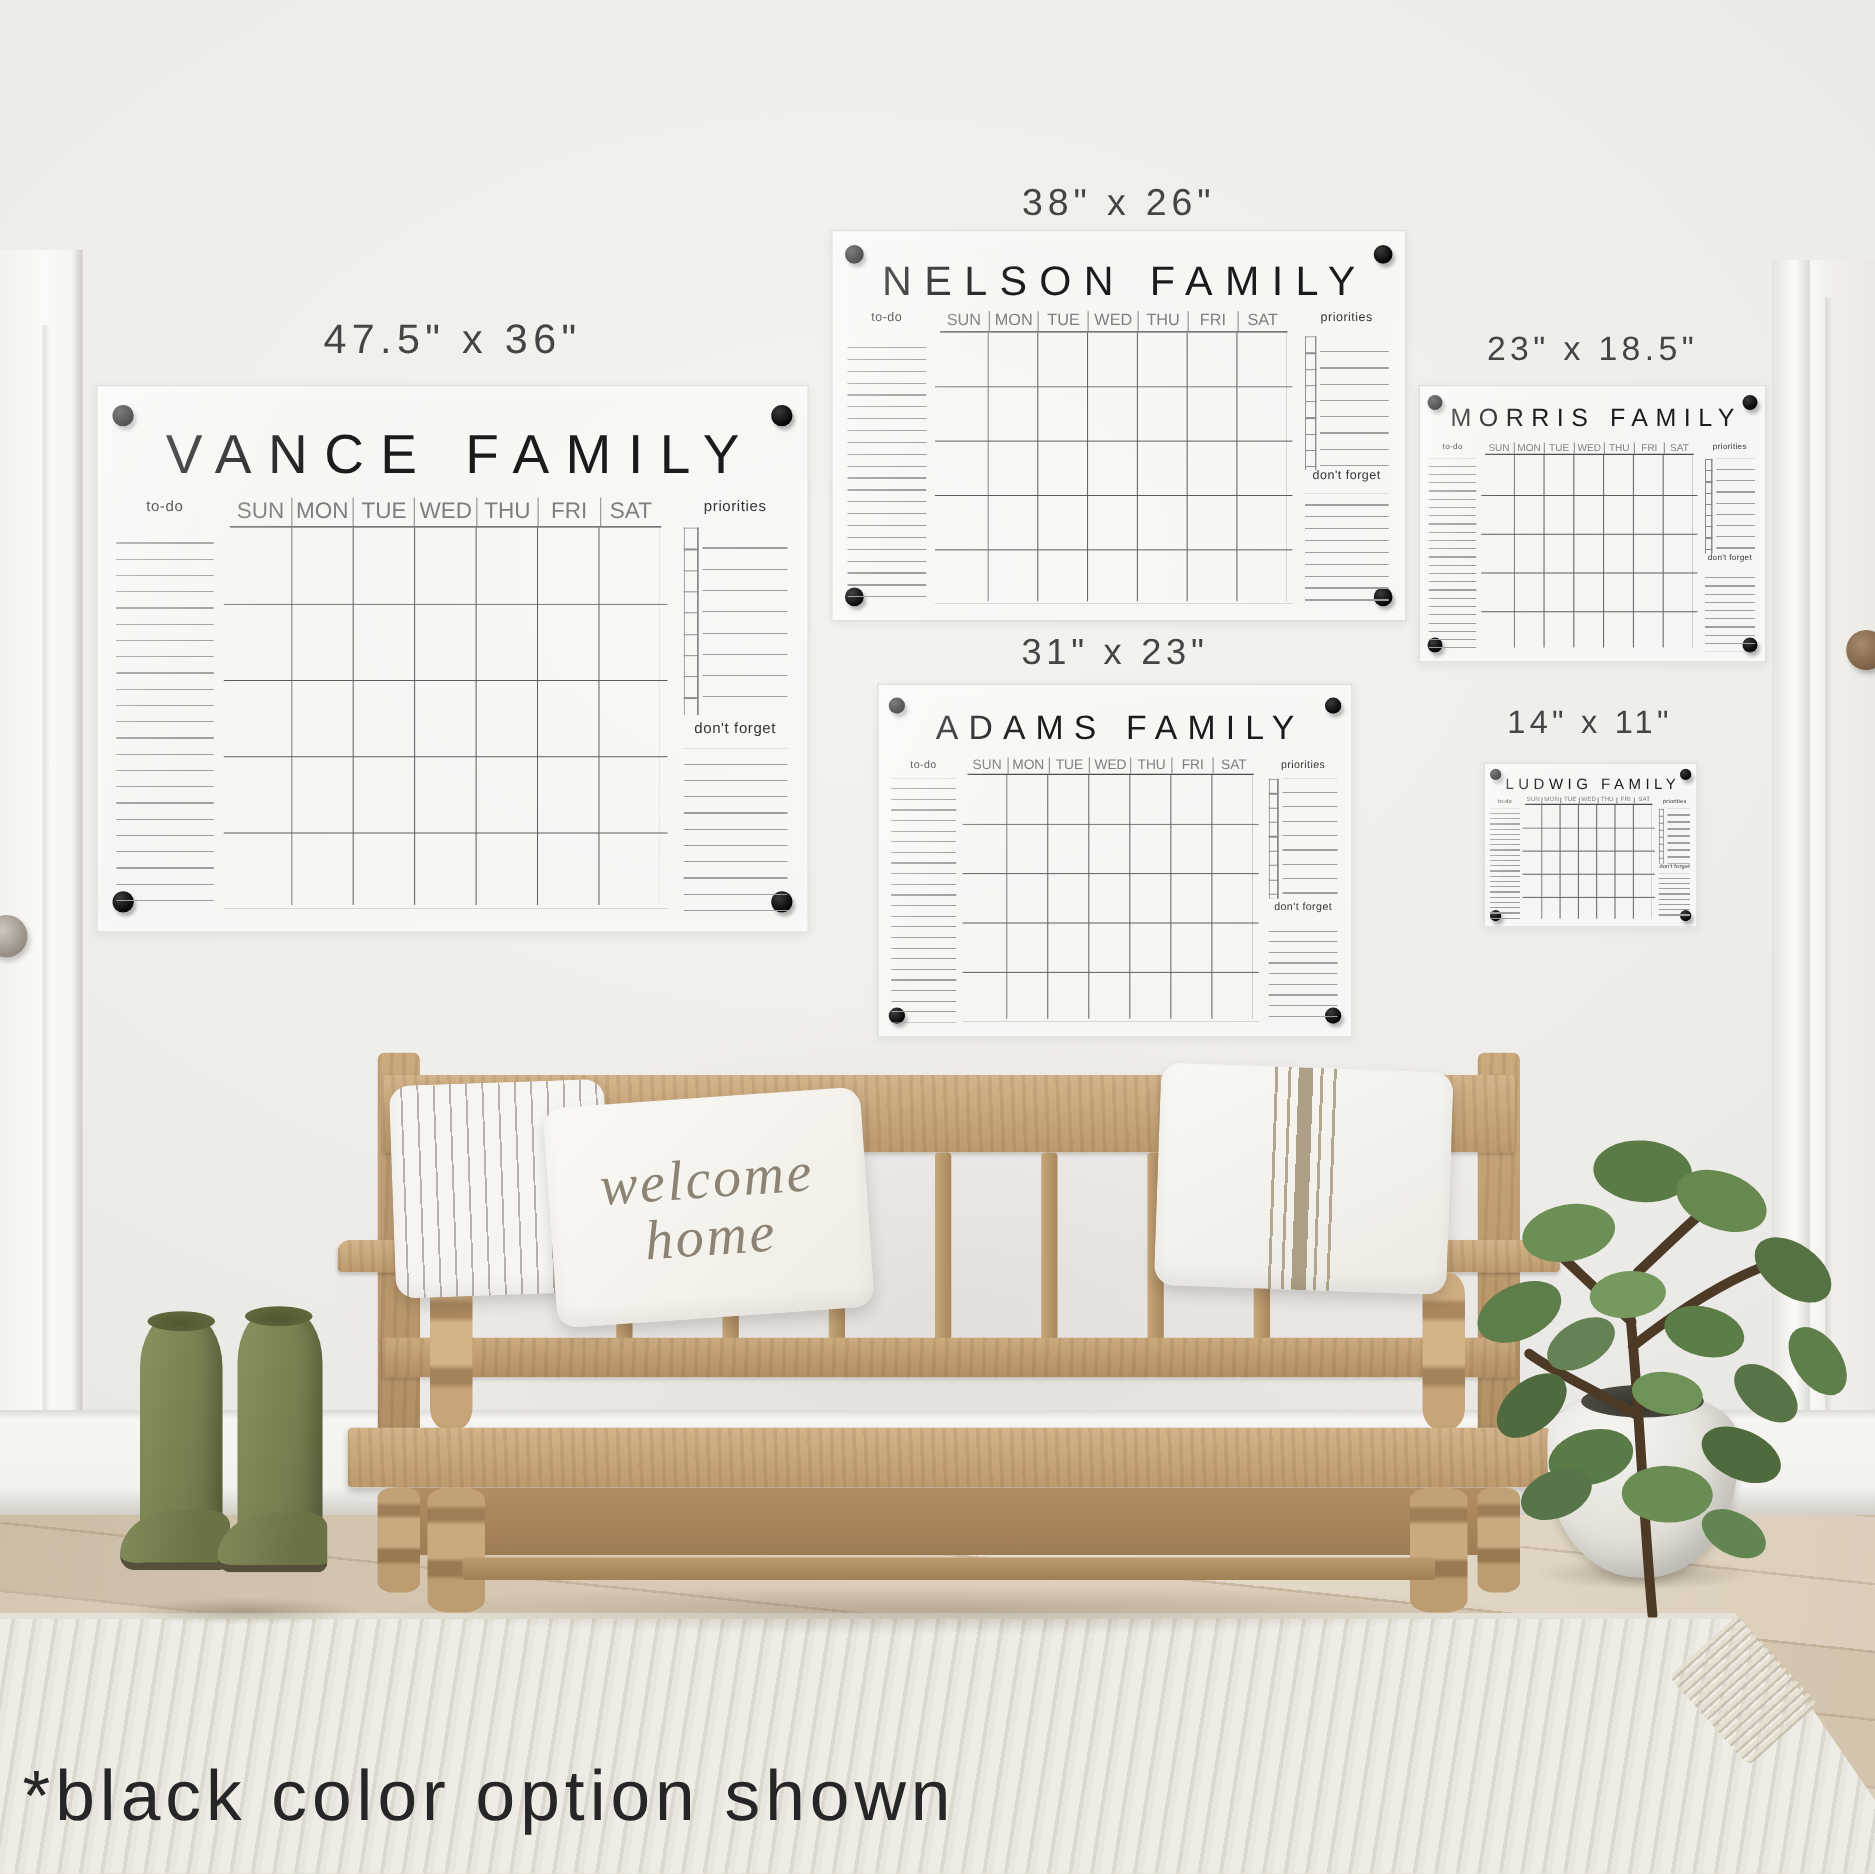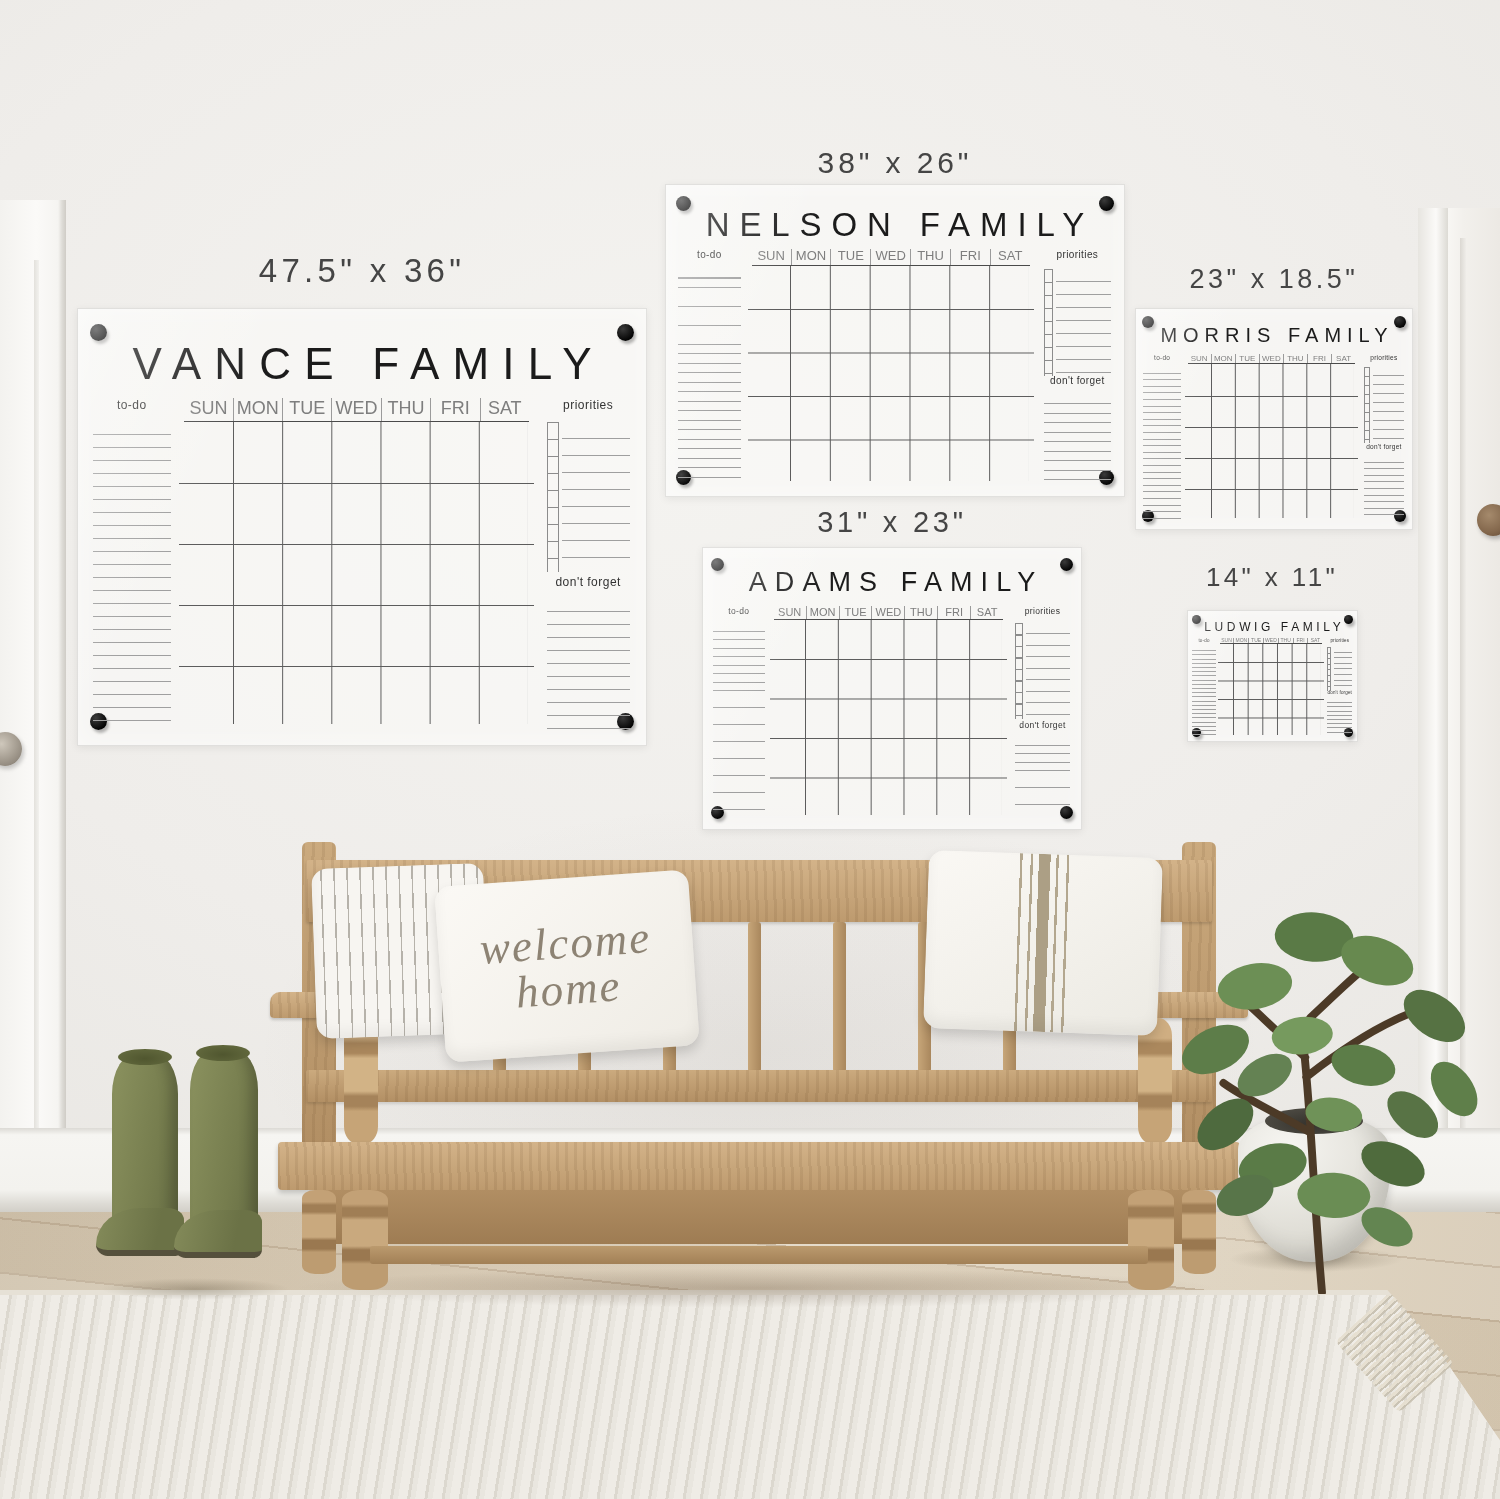--- a/index.html
+++ b/index.html
@@ -417,13 +417,14 @@
     <ellipse cx="242" cy="298" rx="34" ry="20" fill="#4f6b3d" transform="rotate(24 242 298)"></ellipse>
     <ellipse cx="150" cy="168" rx="31" ry="19" fill="#769a5e" transform="rotate(-6 150 168)"></ellipse>
     <ellipse cx="212" cy="198" rx="33" ry="20" fill="#5c7d48" transform="rotate(14 212 198)"></ellipse>
     <ellipse cx="112" cy="208" rx="30" ry="18" fill="#648253" transform="rotate(-30 112 208)"></ellipse>
     <ellipse cx="262" cy="248" rx="30" ry="18" fill="#587345" transform="rotate(40 262 248)"></ellipse>
     <ellipse cx="182" cy="248" rx="29" ry="17" fill="#6f9258" transform="rotate(8 182 248)"></ellipse>
     <ellipse cx="92" cy="330" rx="30" ry="19" fill="#587549" transform="rotate(-22 92 330)"></ellipse>
     <ellipse cx="236" cy="362" rx="28" ry="17" fill="#638551" transform="rotate(28 236 362)"></ellipse>
   </svg>
 
+  <div class="caption" data-name="caption-text">*black color option shown</div>
 </div>
 
 </body></html>

